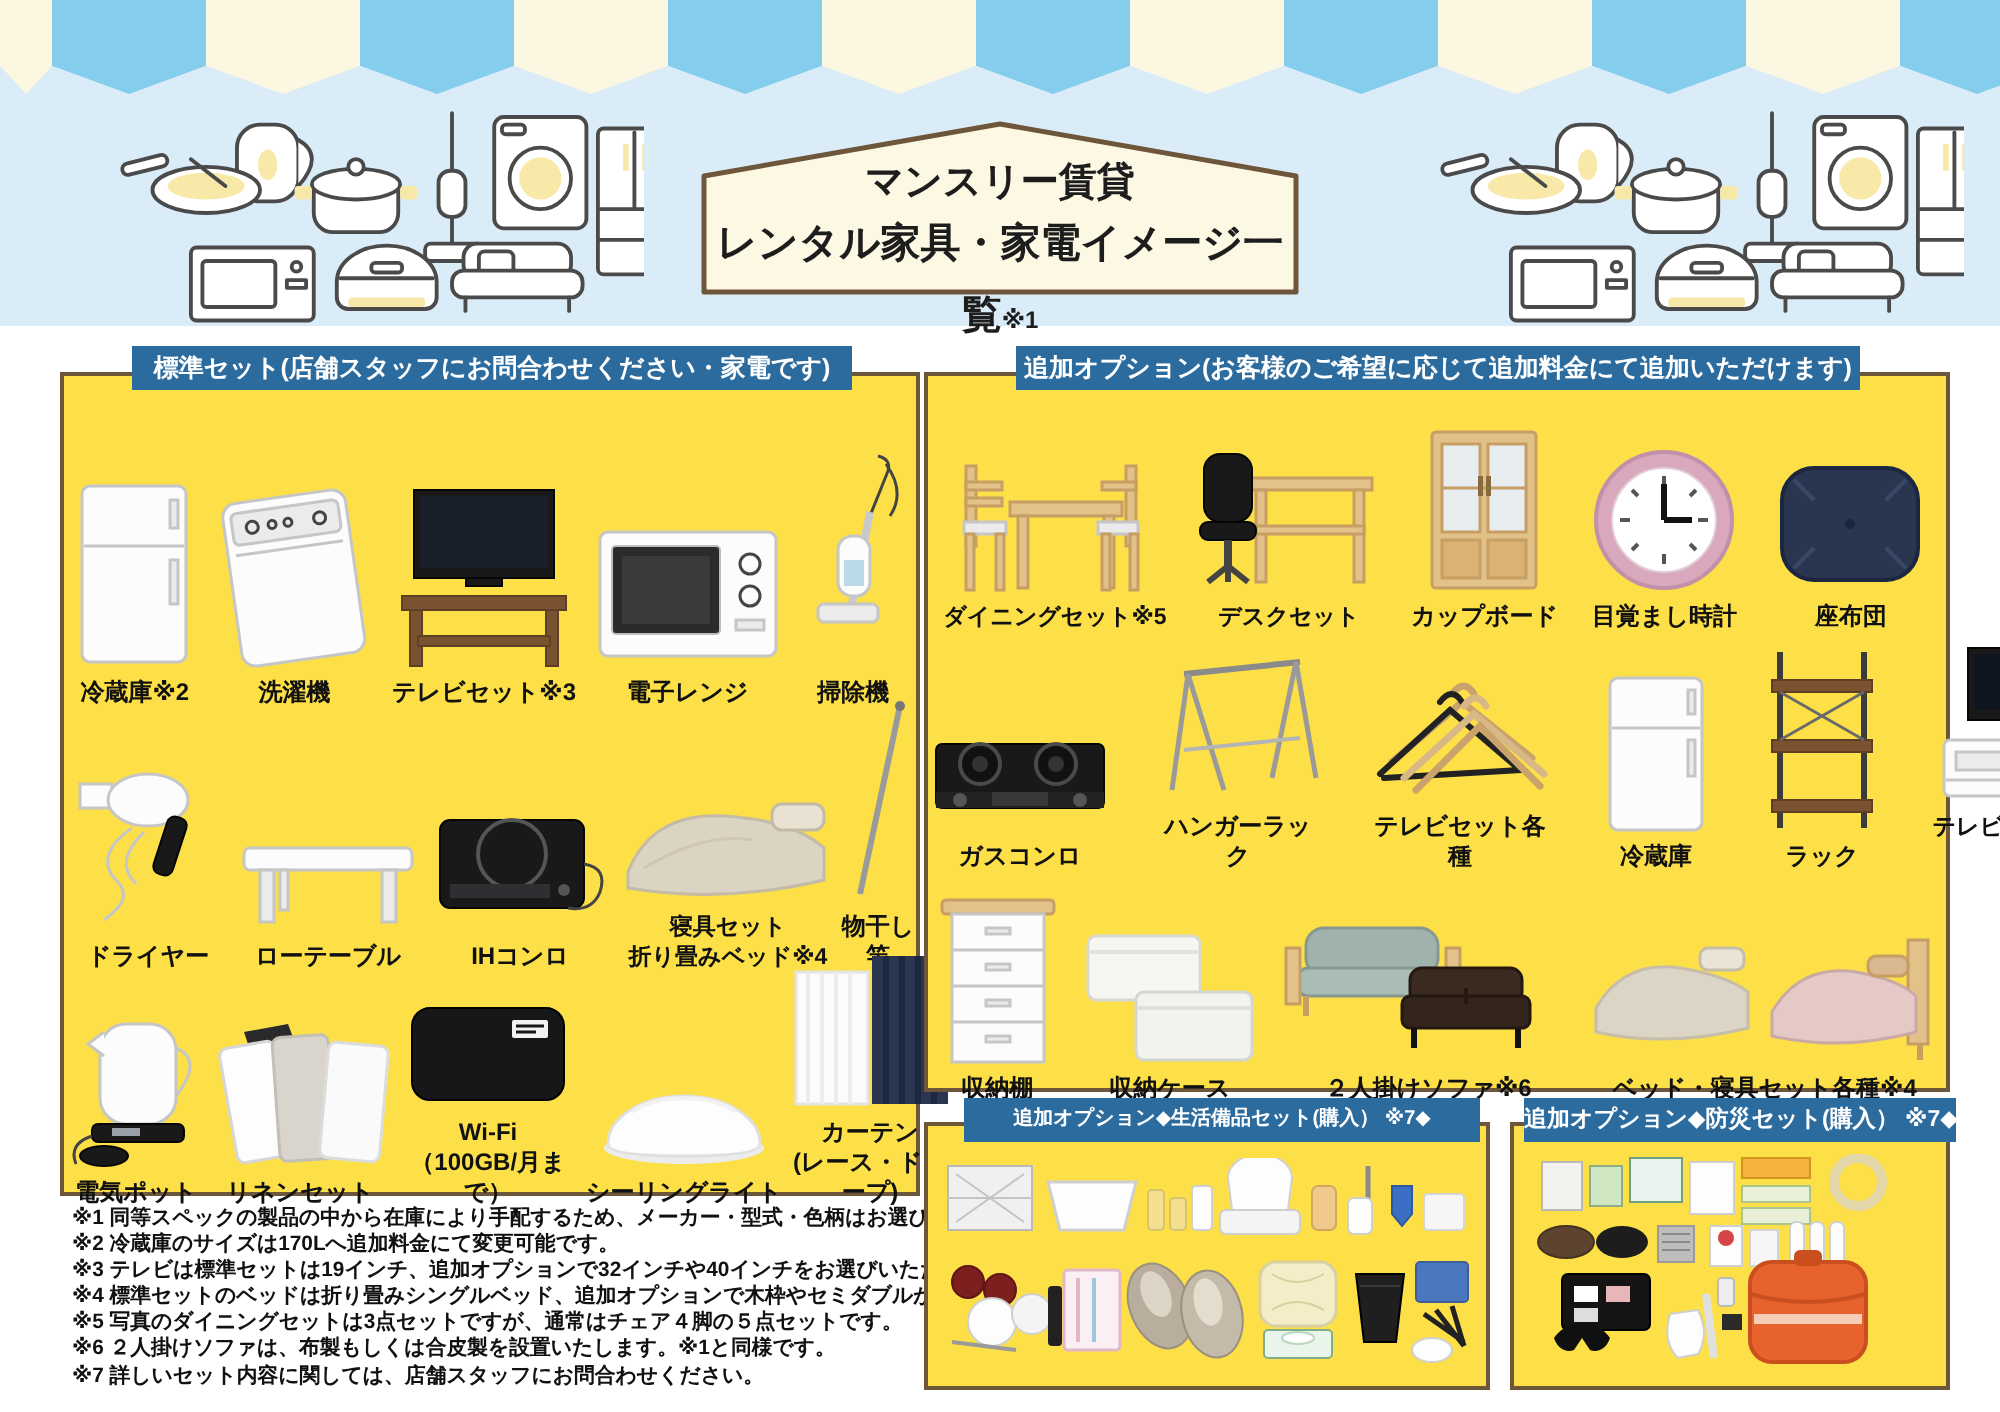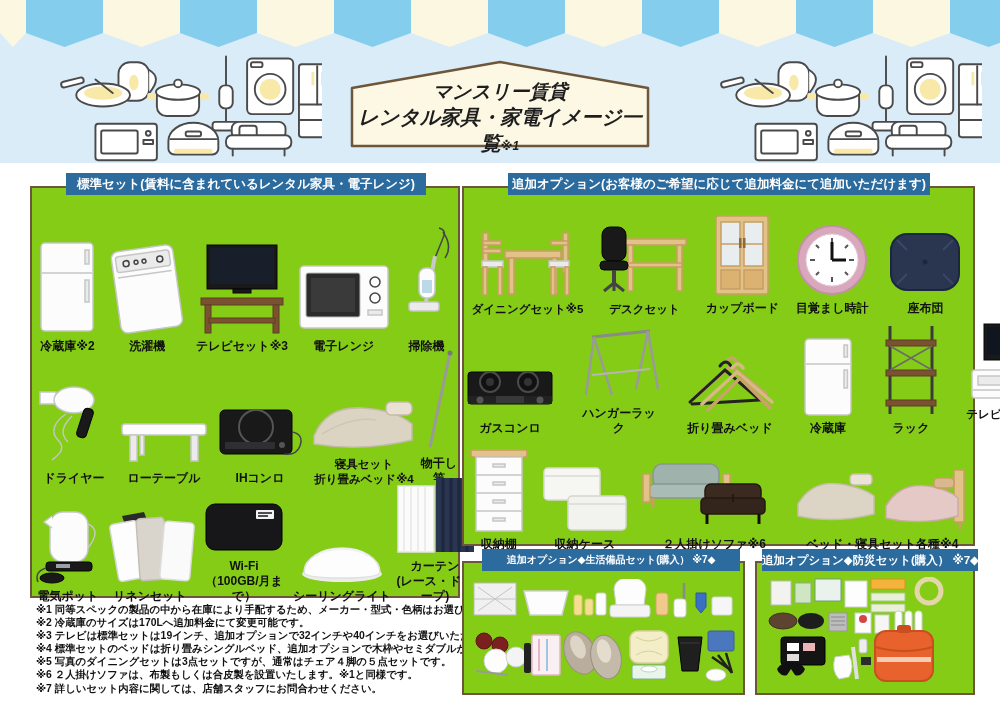--- a/index.html
+++ b/index.html
@@ -9,28 +9,28 @@
   
   .band{position:absolute;left:0;top:0;width:1000px;height:163px;background:#D9ECF8;}
   .stripes{position:absolute;left:0;top:0;width:1000px;height:47px;display:flex;overflow:hidden;}
   .stripe{height:100%;flex:0 0 77px;clip-path:polygon(0 0,100% 0,100% 70%,50% 100%,0 70%);}
   .stripe.first{flex:0 0 26px;}
   .stripe.b{background:#85CDEC;}
   .stripe.c{background:#FCF7E1;}
   .icons{position:absolute;top:50px;width:288px;height:112px;}
 
   
-  .banner{position:absolute;left:349px;top:60px;width:302px;height:88px;font-style:italic;}
+  .banner{position:absolute;left:349px;top:60px;width:302px;height:88px;}
   .banner-text{position:absolute;left:0;top:20px;width:100%;text-align:center;color:#1d1d1d;font-weight:bold;}
   .banner-text .l1{font-size:19px;line-height:24px;}
-  .banner-text .l2{font-size:20px;line-height:26px;}
+  .banner-text .l2{font-size:20px;line-height:36px;}
   .banner-text .note{font-size:12px;font-weight:bold;}
 
   
-  .sec{position:absolute;background:#84cc16;border:2.5px solid #6E563B;box-sizing:border-box;}
+  .sec{position:absolute;background:#fde047;border:2.5px solid #6E563B;box-sizing:border-box;}
   .hdr{position:absolute;background:#2B6B9E;color:#fff;font-weight:bold;font-size:12.5px;text-align:center;height:22px;line-height:22px;z-index:3;white-space:nowrap;}
 
   .row{display:flex;justify-content:space-around;align-items:flex-end;}
   .tile{display:flex;flex-direction:column;align-items:center;}
   .lbl{font-weight:bold;font-size:12px;color:#111;text-align:center;white-space:pre-line;line-height:1.25;margin-top:3px;}
   .lbl.sm{font-size:11.5px;}
 
   .fnotes{position:absolute;left:36px;top:603px;width:430px;}
   .fn{font-size:10.4px;font-weight:bold;color:#111;line-height:13.1px;white-space:nowrap;}
 
@@ -147,21 +147,21 @@
       <svg width="302" height="88" viewBox="0 0 302 88">
         <polygon points="151,2 299,28 299,86 3,86 3,28" fill="#FCF8E4" stroke="#6E563B" stroke-width="2.5" stroke-linejoin="round"></polygon>
       </svg>
       <div class="banner-text">
         <div class="l1">マンスリー賃貸</div>
         <div class="l2"><span>レンタル家具・家電イメージ一覧</span><span class="note">※1</span></div>
       </div>
     </div>
   </div>
 
-  <div class="hdr" style="left:66px;top:173px;width:360px;">標準セット(賃料に含まれているレンタル家具・電子レンジ)</div>
+  <div class="hdr" style="left:66px;top:173px;width:360px;">標準セット(店舗スタッフにお問合わせください・家電です)</div>
   <div class="sec" style="left:30px;top:186px;width:430px;height:412px;">
 
     <div class="row" style="height:148px;padding-top:18px;">
       <div class="tile">
         <svg class="ph" width="64" height="96" viewBox="0 0 64 96">
             <rect class="w" x="6" y="3" width="52" height="88" rx="4"></rect>
             <line class="ln" x1="7" y1="33" x2="57" y2="33"></line>
             <rect class="g" x="50" y="10" width="4" height="14"></rect>
             <rect class="g" x="50" y="40" width="4" height="22"></rect>
           </svg>
@@ -423,21 +423,21 @@
           </svg>
         <div class="lbl">ハンガーラック</div>
       </div>
       <div class="tile">
         <svg class="ph" width="96" height="66" viewBox="0 0 96 66">
             <path d="M44 10 q6 -8 11 0 M14 44 L49 14 L84 42" fill="none" stroke="#C9A36B" stroke-width="3.5" stroke-linecap="round"></path>
             <path d="M38 14 q6 -8 11 0 M8 50 L43 18 L78 48 L10 52" fill="none" stroke="#222" stroke-width="3" stroke-linecap="round"></path>
             <path d="M50 16 q6 -8 11 0 M20 52 L55 20 L90 50" fill="none" stroke="#D8B887" stroke-width="3.5" stroke-linecap="round"></path>
             <path d="M26 58 L58 26 L88 56" fill="none" stroke="#C9A36B" stroke-width="3.5" stroke-linecap="round"></path>
           </svg>
-        <div class="lbl">折り畳みベッド</div>
+        <div class="lbl">テレビセット各種</div>
       </div>
       <div class="tile">
         <svg class="ph" width="56" height="82" viewBox="0 0 56 82">
             <rect class="w" x="5" y="3" width="46" height="76" rx="4"></rect>
             <line class="ln" x1="6" y1="28" x2="50" y2="28"></line>
             <rect class="g" x="44" y="9" width="3.5" height="12"></rect>
             <rect class="g" x="44" y="34" width="3.5" height="18"></rect>
           </svg>
         <div class="lbl">冷蔵庫</div>
       </div>

